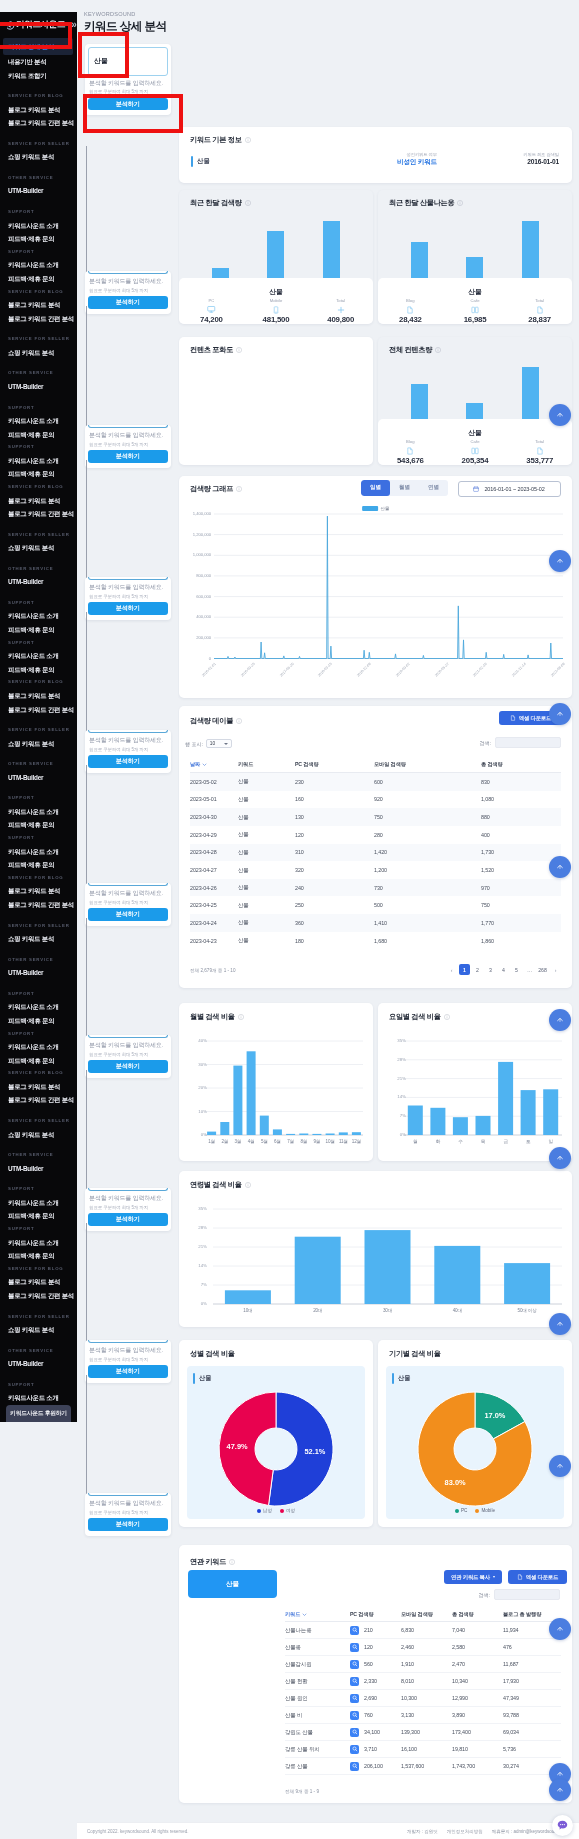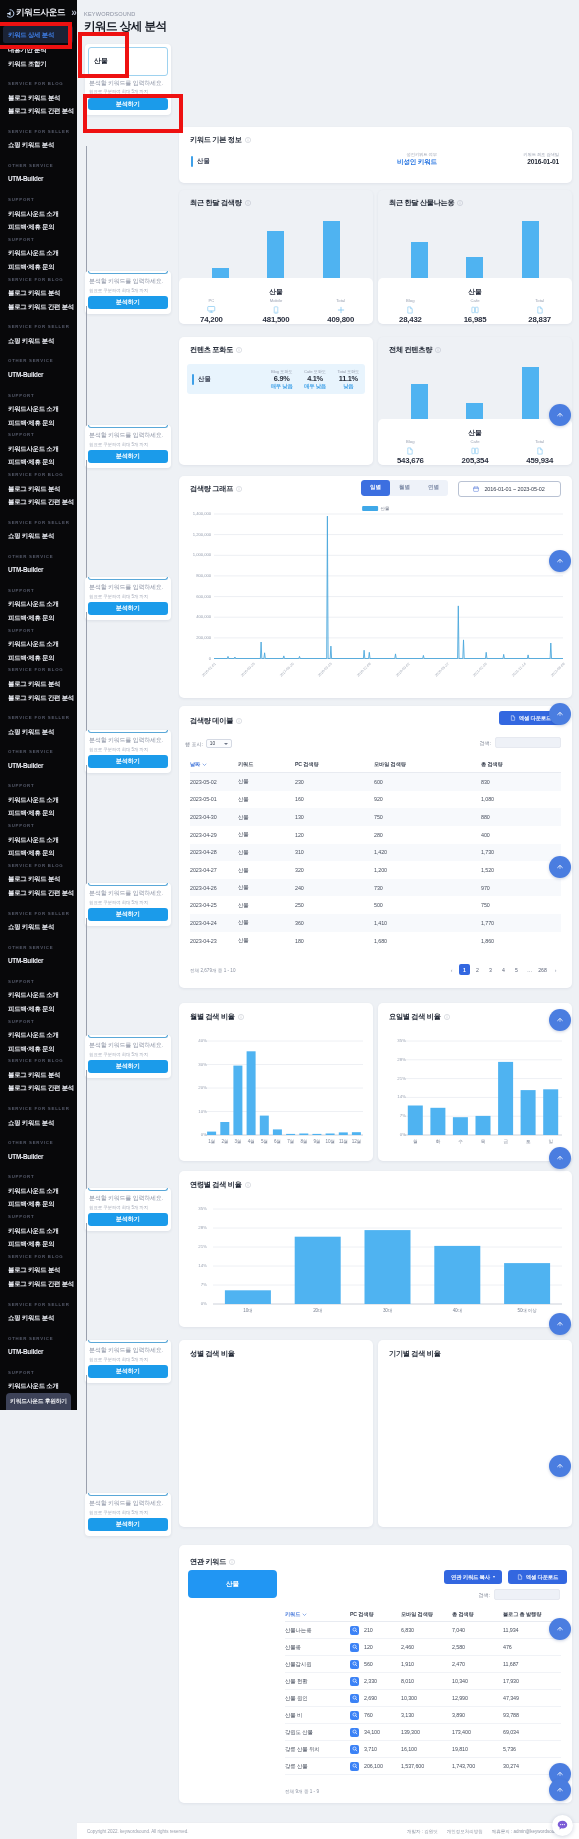--- a/index.html
+++ b/index.html
@@ -1,21 +1,21 @@
 <!DOCTYPE html>
 <html><head>
 <meta charset="utf-8">
 <style>
 *{box-sizing:border-box;margin:0;padding:0}
 html,body{width:579px;height:1839px;overflow:hidden}
 body{font-family:"Liberation Sans",sans-serif;background:#eef1f5;color:#2b3245;font-size:10px}
 .page{position:relative;width:579px;height:1839px;overflow:hidden;background:#eef1f5}
 
 
-.sidebar{position:absolute;left:0;top:0;width:77px;height:1410px;background:#08080a;overflow:hidden;z-index:40}
+.sidebar{position:absolute;left:0;top:12px;width:77px;height:1410px;background:#08080a;overflow:hidden;z-index:40}
 .sb-inner{position:absolute;left:0;top:0;width:77px}
 .sb-logo{display:flex;align-items:center;height:26px;padding-left:5px;gap:1px}
 .sb-logo-mark{width:10px;height:11px;flex:0 0 auto}
 .sb-logo-text{font-size:8.6px;font-weight:700;color:#eef0f7;letter-spacing:-.4px;white-space:nowrap}
 .sb-collapse{color:#b6bccb;font-size:10px;margin-left:5px;font-weight:700;line-height:8px}
 .sb-sect{font-size:4.3px;color:#585d6e;letter-spacing:.8px;padding-left:8px;height:20.5px;line-height:27px;font-weight:600;white-space:nowrap}
 .sb-sect.tight{height:12.6px;line-height:12.6px}
 .sb-item{font-size:6.4px;color:#eef0f7;font-weight:700;padding-left:8px;white-space:nowrap;height:13.6px;line-height:13.6px;letter-spacing:-.25px}
 .sb-item.active{background:#1b2336;color:#3f7fe8;border-radius:2px;margin:0 4px 0 3px;padding-left:5px;height:17px;line-height:17px}
 .sb-cta{position:absolute;left:6px;right:6px;bottom:0;height:17px;background:#3d4258;color:#f0f1f5;font-size:5.8px;font-weight:700;display:flex;align-items:center;justify-content:center;border-radius:4px 4px 0 0;letter-spacing:-.25px;z-index:5}
@@ -481,41 +481,20 @@
         </div>
         <div class="card" style="left:1px;top:337px;width:194px;height:128px">
           <div class="card-title" style="position:absolute;left:11px;top:8px">
             <span>컨텐츠 포화도</span>
             <svg class="ic-info" viewBox="0 0 16 16">
               <circle cx="8" cy="8" r="7" fill="none" stroke="#8e95a6" stroke-width="1.4"></circle>
               <path d="M8 7.2v4" stroke="#8e95a6" stroke-width="1.5" stroke-linecap="round"></path>
               <circle cx="8" cy="4.6" r=".95" fill="#8e95a6"></circle>
             </svg>
           </div>
-          <div class="satbox">
-            <div class="kw-chip" style="width:78px;padding-left:5px">
-              <span class="kw-bar"></span>
-              <span>산물</span>
-            </div>
-            <div class="sat-col">
-              <div class="sat-lbl">Blog 포화도</div>
-              <div class="sat-val">6.9%</div>
-              <div class="sat-grade">매우 낮음</div>
-            </div>
-            <div class="sat-col">
-              <div class="sat-lbl">Cafe 포화도</div>
-              <div class="sat-val">4.1%</div>
-              <div class="sat-grade">매우 낮음</div>
-            </div>
-            <div class="sat-col">
-              <div class="sat-lbl">Total 포화도</div>
-              <div class="sat-val">11.1%</div>
-              <div class="sat-grade">낮음</div>
-            </div>
-          </div>
         </div>
         <div class="card" style="left:200px;top:337px;width:194px;height:128px;background:#eef1f5">
           <div class="card-title" style="position:absolute;left:11px;top:8px">
             <span>전체 컨텐츠량</span>
             <svg class="ic-info" viewBox="0 0 16 16">
               <circle cx="8" cy="8" r="7" fill="none" stroke="#8e95a6" stroke-width="1.4"></circle>
               <path d="M8 7.2v4" stroke="#8e95a6" stroke-width="1.5" stroke-linecap="round"></path>
               <circle cx="8" cy="4.6" r=".95" fill="#8e95a6"></circle>
             </svg>
           </div>
@@ -548,21 +527,21 @@
                 <div class="bf-val">205,354</div>
               </div>
               <div class="bf-col">
                 <div class="bf-lbl">Total</div>
                 <div class="bf-ic">
                   <svg viewBox="0 0 16 16" width="8" height="8">
                     <path d="M3.6 1.8h5.2l3.6 3.5v8.9H3.6z" fill="none" stroke="#7dc4f0" stroke-width="1.2" stroke-linejoin="round"></path>
                     <path d="M8.8 1.9v3.5h3.4" fill="none" stroke="#7dc4f0" stroke-width="1.1"></path>
                   </svg>
                 </div>
-                <div class="bf-val">459,934</div>
+                <div class="bf-val">353,777</div>
               </div>
             </div>
           </div>
         </div>
         <div class="card" style="left:1px;top:476px;width:393px;height:222px">
           <div class="card-title" style="position:absolute;left:11px;top:8px">
             <span>검색량 그래프</span>
             <svg class="ic-info" viewBox="0 0 16 16">
               <circle cx="8" cy="8" r="7" fill="none" stroke="#8e95a6" stroke-width="1.4"></circle>
               <path d="M8 7.2v4" stroke="#8e95a6" stroke-width="1.5" stroke-linecap="round"></path>
@@ -854,24 +833,68 @@
           <div class="pb-xtick" style="left:54.9px;width:28px;top:137px">10대</div>
           <div class="pb-xtick" style="left:124.7px;width:28px;top:137px">20대</div>
           <div class="pb-xtick" style="left:194.5px;width:28px;top:137px">30대</div>
           <div class="pb-xtick" style="left:264.3px;width:28px;top:137px">40대</div>
           <div class="pb-xtick" style="left:334.1px;width:28px;top:137px">50대 이상</div>
         </div>
         <div class="card" style="left:1px;top:1340px;width:194px;height:187px">
           <div class="card-title" style="position:absolute;left:11px;top:9px">
             <span>성별 검색 비율</span>
           </div>
+          <div class="dn-wrap">
+            <div class="dn-kw">
+              <span class="kw-bar"></span>
+              <span>산물</span>
+            </div>
+            <svg class="dn-svg" width="120" height="120" viewBox="0 0 120 120">
+              <path d="M 60.00 3.00 A 57 57 0 1 1 52.50 116.50 L 57.24 80.82 A 21 21 0 1 0 60.00 39.00 Z" fill="#1f3fd8" stroke="#fff" stroke-width="1"></path>
+              <path d="M 52.50 116.50 A 57 57 0 0 1 60.00 3.00 L 60.00 39.00 A 21 21 0 0 0 57.24 80.82 Z" fill="#e8024f" stroke="#fff" stroke-width="1"></path>
+              <text x="98.9" y="65.2" text-anchor="middle" font-size="7.4" font-weight="700" fill="#fff" font-family="Liberation Sans, sans-serif">52.1%</text>
+              <text x="21.1" y="60.0" text-anchor="middle" font-size="7.4" font-weight="700" fill="#fff" font-family="Liberation Sans, sans-serif">47.9%</text>
+            </svg>
+            <div class="dn-legend">
+              <div class="dn-leg">
+                <span class="dn-dot" style="background:#1f3fd8"></span>
+                <span>남성</span>
+              </div>
+              <div class="dn-leg">
+                <span class="dn-dot" style="background:#e8024f"></span>
+                <span>여성</span>
+              </div>
+            </div>
+          </div>
         </div>
         <div class="card" style="left:200px;top:1340px;width:194px;height:187px">
           <div class="card-title" style="position:absolute;left:11px;top:9px">
             <span>기기별 검색 비율</span>
+          </div>
+          <div class="dn-wrap">
+            <div class="dn-kw">
+              <span class="kw-bar"></span>
+              <span>산물</span>
+            </div>
+            <svg class="dn-svg" width="120" height="120" viewBox="0 0 120 120">
+              <path d="M 60.00 3.00 A 57 57 0 0 1 109.95 32.54 L 78.40 49.88 A 21 21 0 0 0 60.00 39.00 Z" fill="#16a085" stroke="#fff" stroke-width="1"></path>
+              <path d="M 109.95 32.54 A 57 57 0 1 1 60.00 3.00 L 60.00 39.00 A 21 21 0 1 0 78.40 49.88 Z" fill="#f28e1c" stroke="#fff" stroke-width="1"></path>
+              <text x="79.9" y="29.0" text-anchor="middle" font-size="7.4" font-weight="700" fill="#fff" font-family="Liberation Sans, sans-serif">17.0%</text>
+              <text x="40.1" y="96.2" text-anchor="middle" font-size="7.4" font-weight="700" fill="#fff" font-family="Liberation Sans, sans-serif">83.0%</text>
+            </svg>
+            <div class="dn-legend">
+              <div class="dn-leg">
+                <span class="dn-dot" style="background:#16a085"></span>
+                <span>PC</span>
+              </div>
+              <div class="dn-leg">
+                <span class="dn-dot" style="background:#f28e1c"></span>
+                <span>Mobile</span>
+              </div>
+            </div>
           </div>
         </div>
         <div class="card" style="left:1px;top:1545px;width:393px;height:258px">
           <div class="card-title" style="position:absolute;left:11px;top:12px">
             <span>연관 키워드</span>
             <svg class="ic-info" viewBox="0 0 16 16">
               <circle cx="8" cy="8" r="7" fill="none" stroke="#8e95a6" stroke-width="1.4"></circle>
               <path d="M8 7.2v4" stroke="#8e95a6" stroke-width="1.5" stroke-linecap="round"></path>
               <circle cx="8" cy="4.6" r=".95" fill="#8e95a6"></circle>
             </svg>

